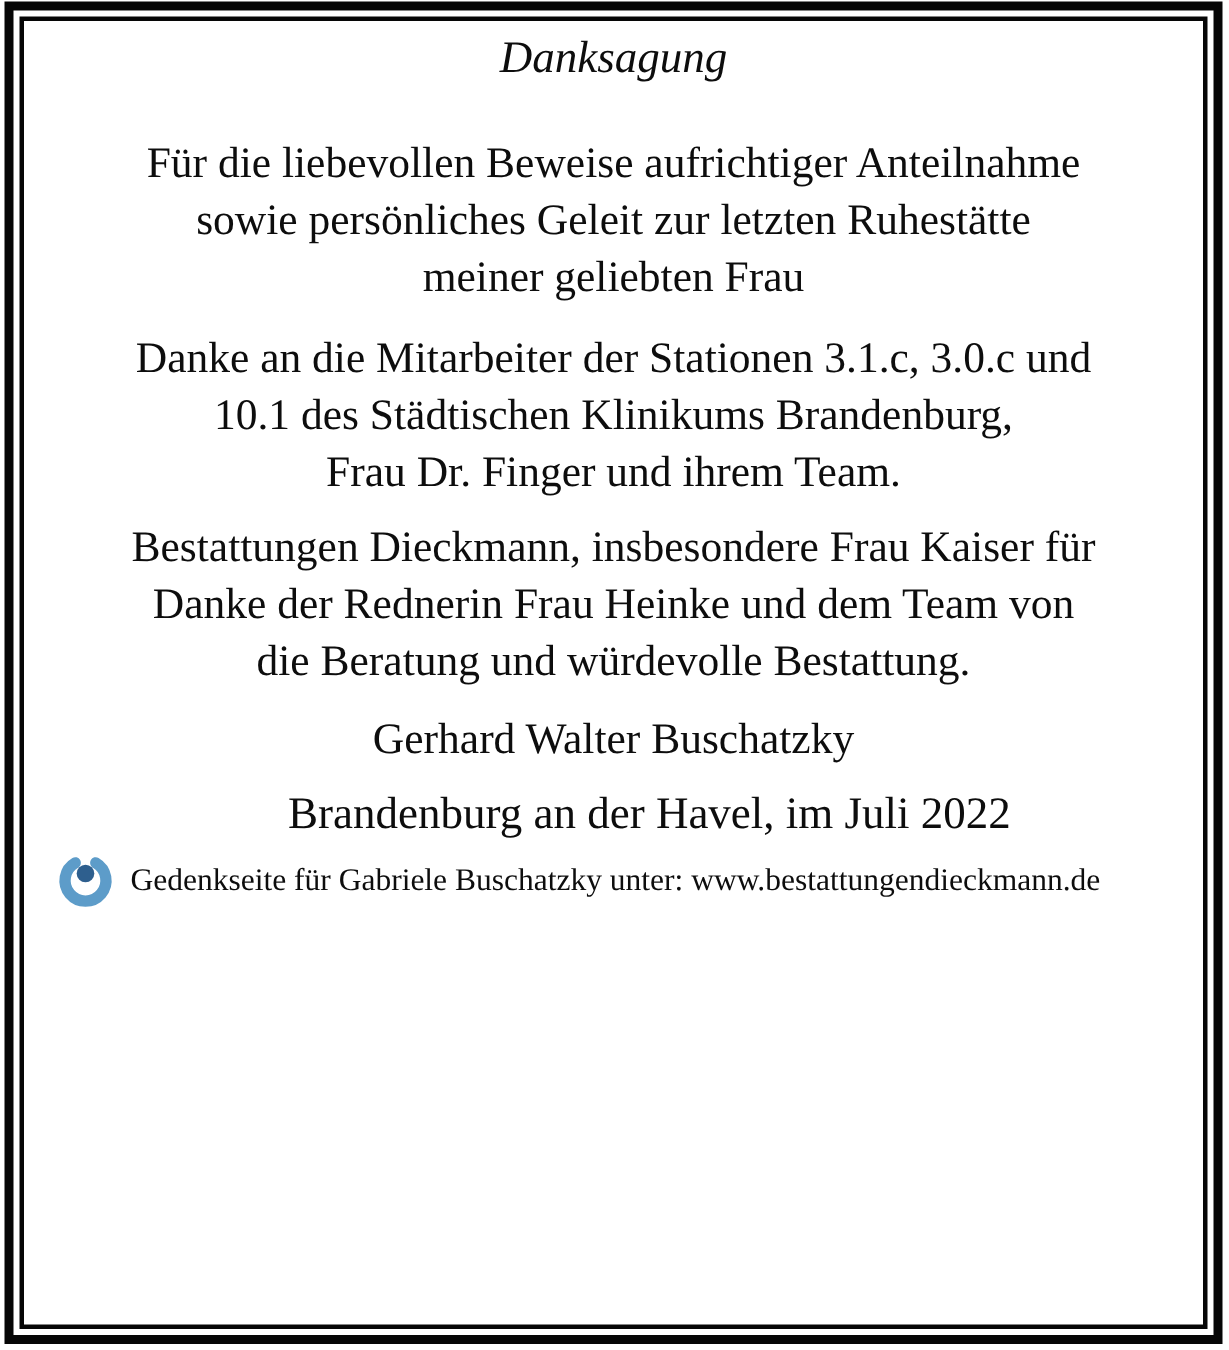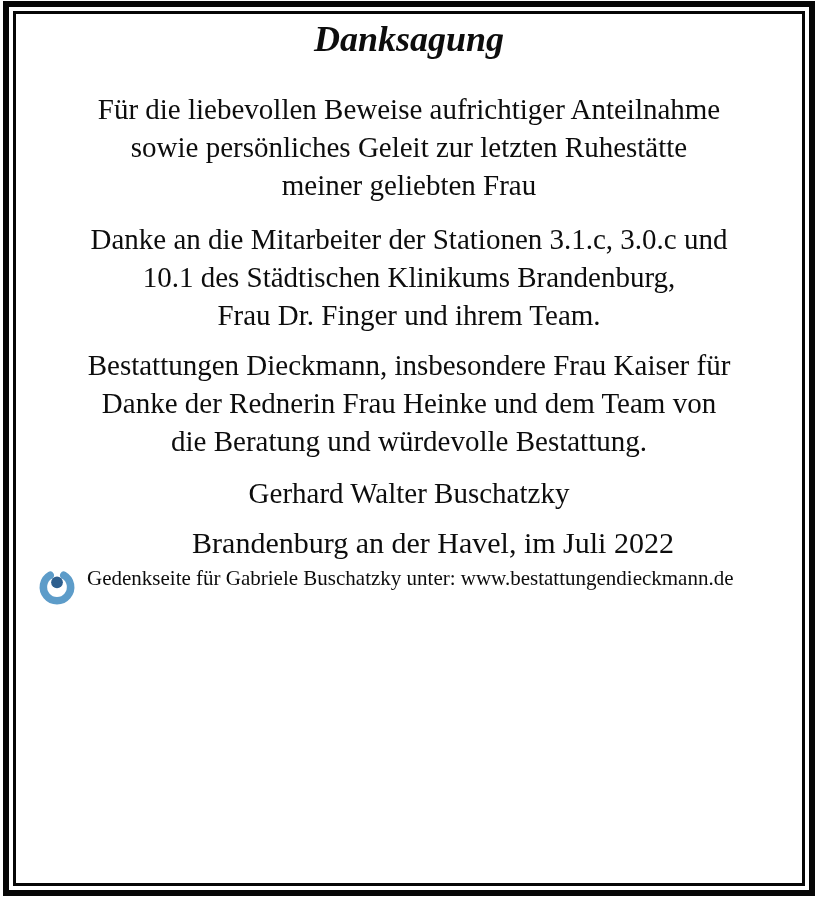--- a/index.html
+++ b/index.html
@@ -24,23 +24,23 @@
     inset: 4px;
     border: 3px solid #060606;
     box-sizing: border-box;
     overflow: hidden;
     text-align: center;
     font-family: "Liberation Serif", serif;
     color: #0d0d0d;
     padding-top: 8px;
   }
   .notice-title {
-    font-size: 36px;
+    font-size: 30px;
     line-height: 34px;
-    font-weight: bold;
+    font-weight: normal;
     font-style: italic;
   }
   .para {
     font-size: 29px;
     line-height: 38px;
   }
   .p-intro   { margin-top: 34px; }
   .deceased-name {
     margin-top: 10px;
     font-size: 62px;
@@ -65,21 +65,21 @@
   }
   .place-date {
     margin-top: 12px;
     font-size: 30px;
     line-height: 38px;
     padding-left: 48px;
   }
   .footer-bar {
     margin-top: 3px;
     display: flex;
-    align-items: flex-start;
+    align-items: center;
     justify-content: flex-start;
     gap: 9px;
     padding-left: 20px;
     font-size: 21px;
     line-height: 26px;
     text-align: left;
   }
   .memorial-icon {
     flex: 0 0 auto;
     width: 42px;

